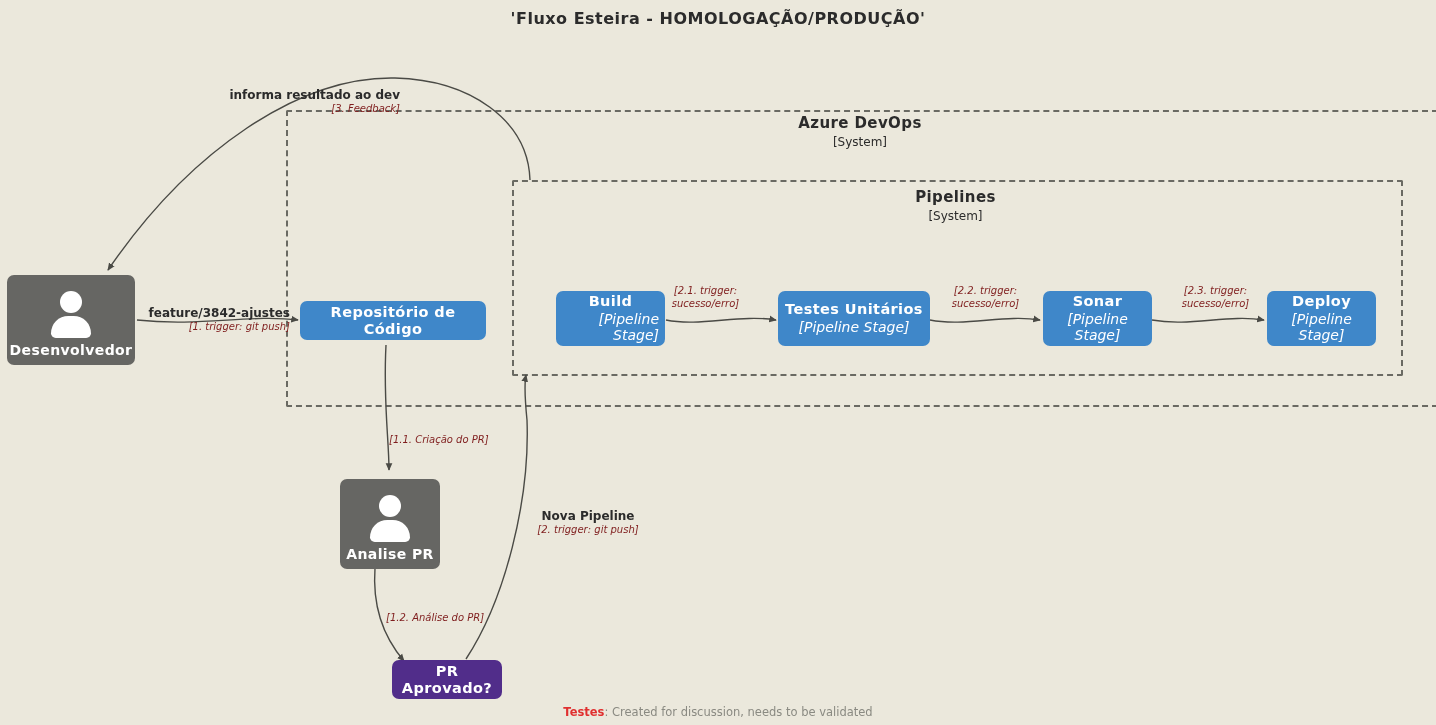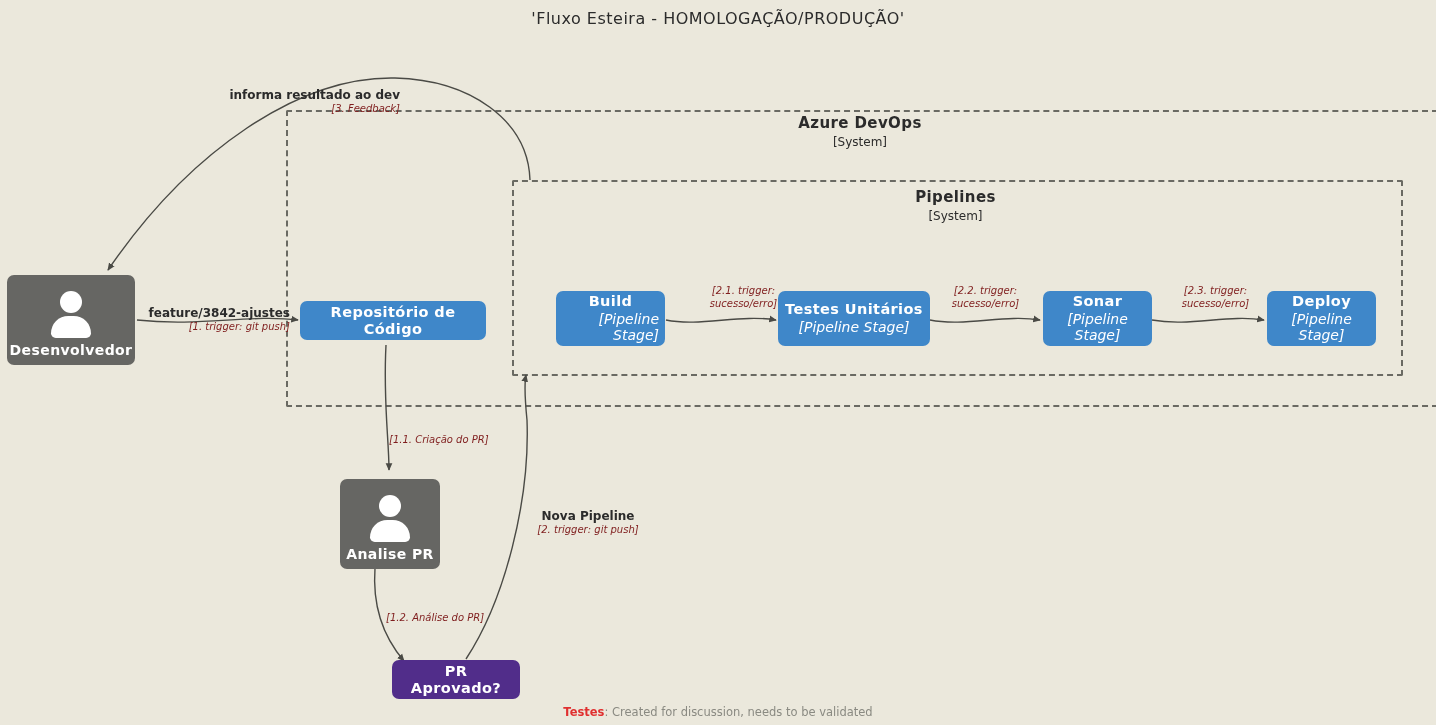--- a/index.html
+++ b/index.html
@@ -24,21 +24,21 @@
     pointer-events: none;
   }
 
   
   #diagram-title {
     position: absolute;
     left: 0; top: 9px;
     width: 1436px;
     text-align: center;
     font-size: 16px;
-    font-weight: normal;
+    font-weight: bold;
     letter-spacing: .5px;
     color: #2b2b2b;
     font-family: "DejaVu Sans", sans-serif;
   }
 
   
   .boundary {
     position: absolute;
     border: 2px dashed #6a6a63;
     border-radius: 2px;
@@ -212,21 +212,21 @@
   </div>
 
   <div class="node person" style="left:340px; top:479px; width:100px; height:90px;">
     <span class="person-glyph">
       <span class="head"></span>
         <span class="body"></span>
     </span>
     <span class="n-name">Analise PR</span>
   </div>
 
-  <div class="node decision" style="left:392px; top:660px; width:128px; height:39px;">
+  <div class="node decision" style="left:392px; top:660px; width:110px; height:39px;">
     <span class="n-name">PR Aprovado?</span>
   </div>
 
   <div class="node container" style="left:556px; top:291px; width:109px; height:55px;text-align:right;">
     <span class="n-name">Build</span>
     <span class="n-tech">[Pipeline Stage]</span>
   </div>
 
   <div class="node container" style="left:778px; top:291px; width:152px; height:55px;">
     <span class="n-name">Testes Unitários</span>
@@ -259,21 +259,21 @@
 
   <div class="edge-label" style="left:386px; top:612px;">
     <span class="el-tech">[1.2. Análise do PR]</span>
   </div>
 
   <div class="edge-label center" style="left:528px; top:509px; width:120px;">
     <span class="el-desc">Nova Pipeline</span>
     <span class="el-tech">[2. trigger: git push]</span>
   </div>
 
-  <div class="edge-label center" style="left:686px; top:285px; width:115px;">
+  <div class="edge-label center" style="left:648px; top:285px; width:115px;">
     <span class="el-tech">[2.1. trigger:</span>
     <span class="el-tech">sucesso/erro]</span>
   </div>
 
   <div class="edge-label center" style="left:928px; top:285px; width:115px;">
     <span class="el-tech">[2.2. trigger:</span>
     <span class="el-tech">sucesso/erro]</span>
   </div>
 
   <div class="edge-label center" style="left:1152px; top:285px; width:127px;">

